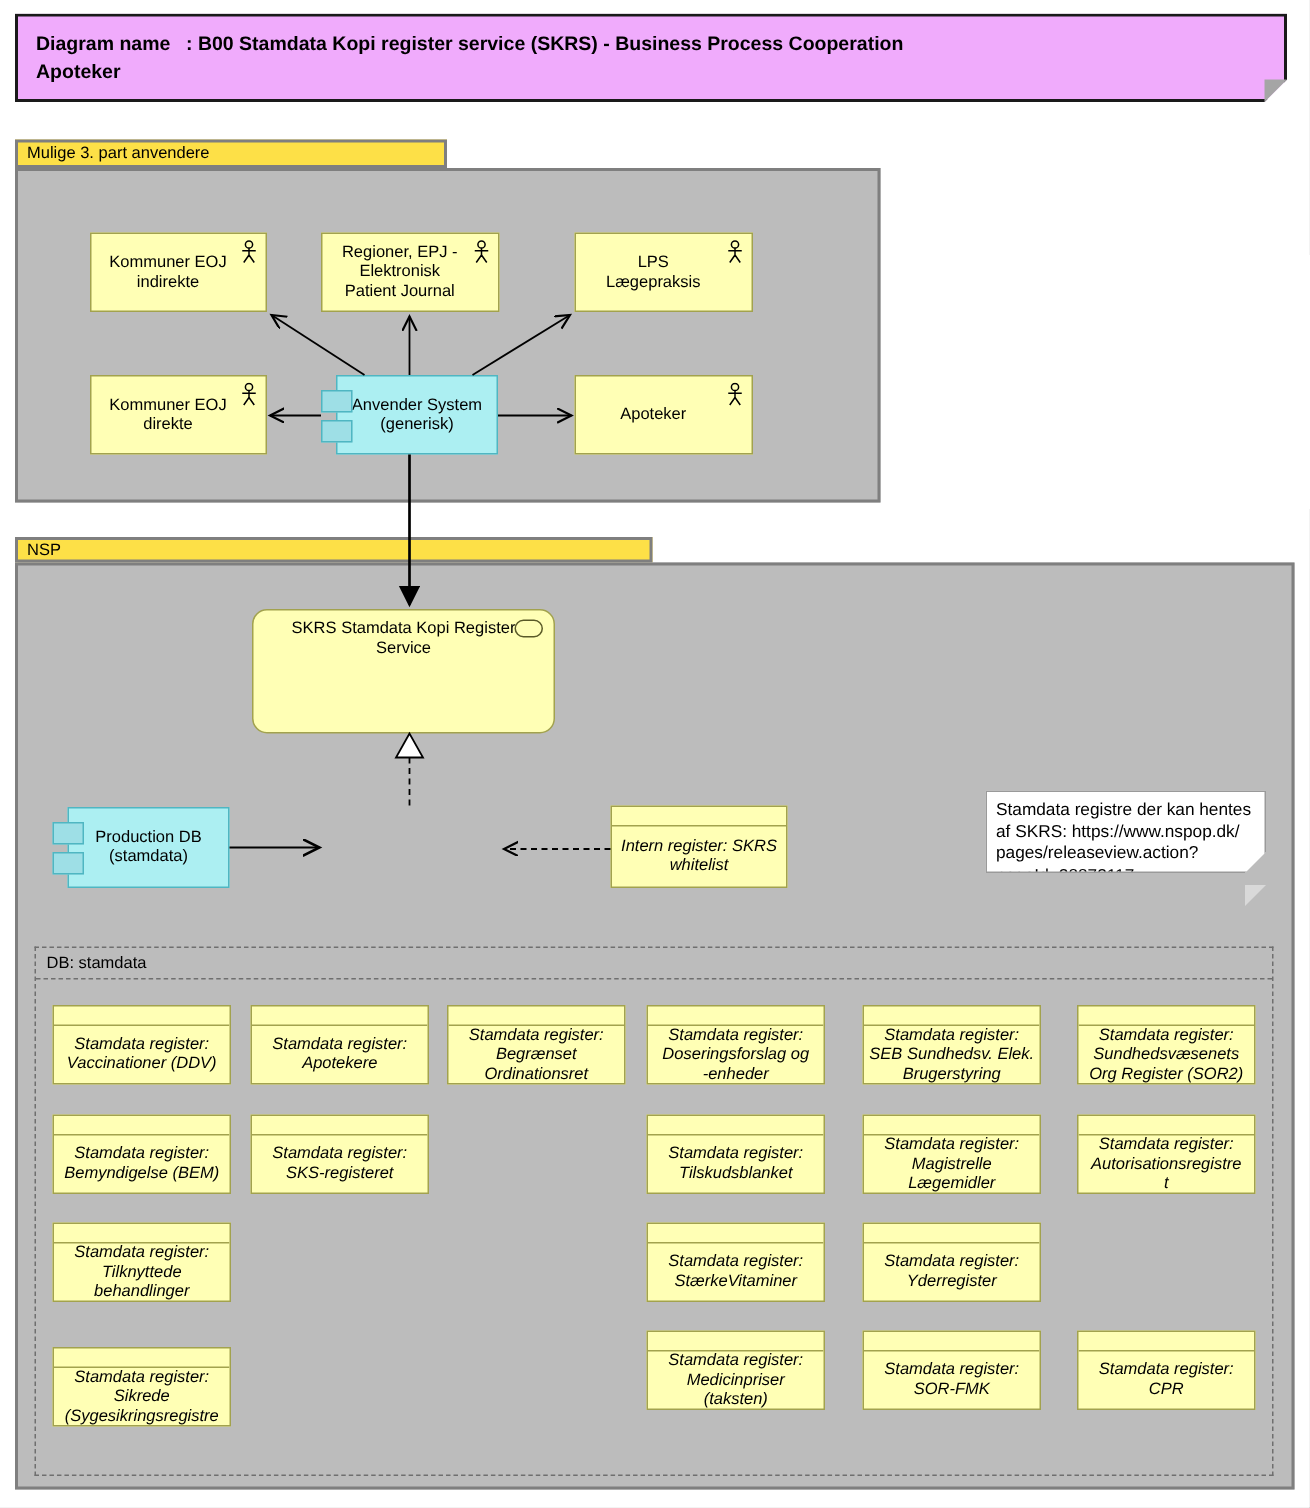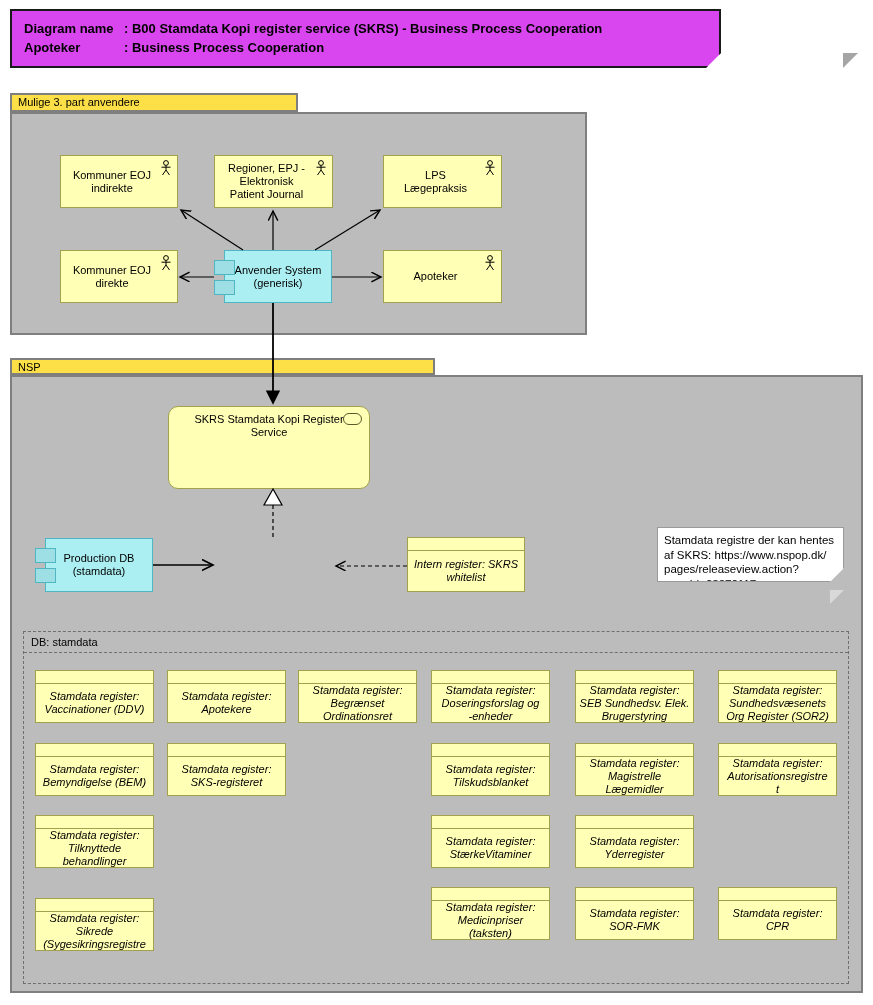--- a/index.html
+++ b/index.html
@@ -9,21 +9,21 @@
   
   .abs{position:absolute;box-sizing:border-box;}
   .box{position:absolute;box-sizing:border-box;font-size:11px;line-height:13px;
        text-align:center;display:flex;align-items:center;justify-content:center;overflow:hidden;}
   .lbl{white-space:pre-line;}
   .yellow{background:#FFFFB5;border:1px solid #A2A24E;}
   .cyan{background:#ACEFF2;border:1px solid #4FB6C2;}
   .round{border-radius:10px;}
 
   
-  .title-note{left:10px;top:9px;width:711px;height:59px;background:#d946ef;
+  .title-note{left:10px;top:9px;width:848px;height:59px;background:#f0abfc;
       border:2px solid #1a1a1a;padding:8px 0 0 12px;font-size:13px;font-weight:bold;
       clip-path:polygon(0 0,100% 0,100% calc(100% - 15px),calc(100% - 15px) 100%,0 100%);}
   .title-line{display:flex;line-height:19px;}
   .title-line .tl-label{width:100px;flex:none;}
   .fold{position:absolute;width:0;height:0;border-top:15px solid #a5a5a5;border-right:15px solid transparent;}
 
   
   .grp-tab{background:#fde047;border:2px solid #7F7F7F;font-size:11px;line-height:15px;
            padding-left:6px;overflow:hidden;}
   .grp-body{background:#BCBCBC;border:2px solid #7F7F7F;}
@@ -58,21 +58,20 @@
 
 <div class="canvas">
 
   <div class="abs title-note">
     <div class="title-line">
       <span class="tl-label">Diagram name</span>
       <span>: B00 Stamdata Kopi register service (SKRS) - Business Process Cooperation</span>
     </div>
     <div class="title-line">
       <span class="tl-label">Apoteker</span>
-      <span>: Business Process Cooperation</span>
     </div>
   </div>
   <div class="fold" style="left:843px;top:53px;"></div>
 
   <div class="abs grp-tab" style="left:10px;top:93px;width:288px;height:19px;">
     <span>Mulige 3. part anvendere</span>
   </div>
   <div class="abs grp-body" style="left:10px;top:112px;width:577px;height:223px;"></div>
 
   <div class="box yellow" style="left:60px;top:155px;width:118px;height:53px;padding:2px 18px 2px 4px;">

